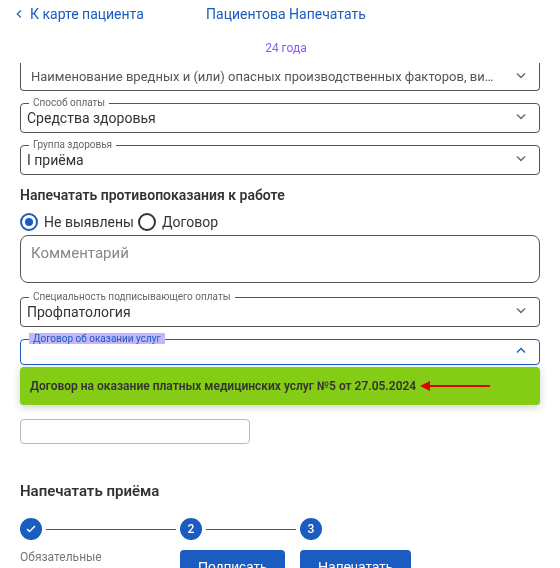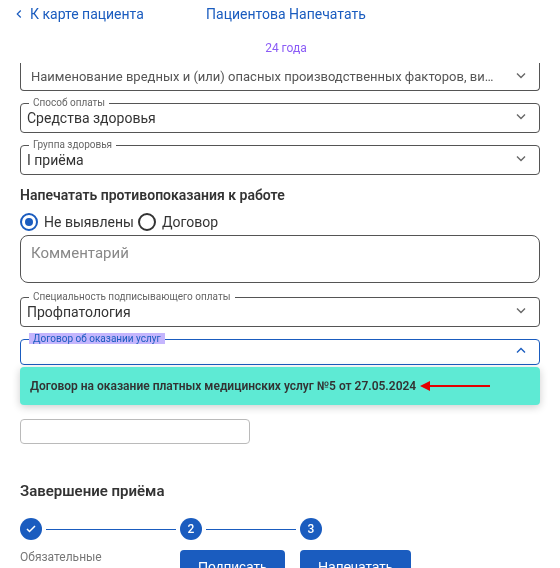--- a/index.html
+++ b/index.html
@@ -29,21 +29,21 @@
 .radio-circle { width: 18px; height: 18px; border: 2px solid #1a5cbf; border-radius: 50%; display: flex; align-items: center; justify-content: center; }
 .radio-circle.unchecked { border-color: #333; }
 .radio-circle .dot { width: 8px; height: 8px; background: #1a5cbf; border-radius: 50%; }
 
 .textarea { border: 1px solid #555; border-radius: 8px; padding: 8px 10px; min-height: 48px; font-size: 15px; color: #888; margin-bottom: 14px; }
 
 .dropdown-open { position: relative; margin-bottom: 14px; }
 .dropdown-header { border: 1px solid #1a5cbf; border-radius: 4px; padding: 12px 10px 8px; position: relative; }
 .dropdown-label { position: absolute; top: -7px; left: 8px; background: #c4b5fd; padding: 0 4px; font-size: 10px; color: #1a5cbf; }
 .dropdown-chevron { position: absolute; right: 10px; top: 50%; transform: translateY(-50%); }
-.dropdown-list { background: #5eead4; border-radius: 4px; box-shadow: 0 2px 8px rgba(0,0,0,0.2); padding: 12px 10px; margin-top: 2px; position: relative; }
+.dropdown-list { background: #84cc16; border-radius: 4px; box-shadow: 0 2px 8px rgba(0,0,0,0.2); padding: 12px 10px; margin-top: 2px; position: relative; }
 .dropdown-item { font-size: 12px; font-weight: 600; }
 .arrow-annotation { position: absolute; right: 50px; top: 50%; transform: translateY(-50%); display: flex; align-items: center; }
 .arrow-line { width: 60px; height: 2px; background: #e30000; }
 .arrow-head { width: 0; height: 0; border-top: 5px solid transparent; border-bottom: 5px solid transparent; border-right: 10px solid #e30000; }
 
 .partial-field { border: 1px solid #555; border-radius: 4px; padding: 4px 10px; width: 230px; margin-bottom: 24px; font-size: 13px; color: #555; opacity: 0.4; }
 
 .completion { padding: 14px 0; }
 .completion-title { font-size: 15px; font-weight: 600; margin-bottom: 18px; }
 .steps { display: flex; align-items: flex-start; gap: 0; }
@@ -150,21 +150,21 @@
       <div class="arrow-annotation">
         <div class="arrow-head"></div>
           <div class="arrow-line"></div>
       </div>
     </div>
   </div>
 
   <div class="partial-field">&nbsp;</div>
 
   <div class="completion">
-    <div class="completion-title">Завершение приёма</div>
+    <div class="completion-title">Напечатать приёма</div>
     <div class="steps">
       <div class="step">
         <div class="step-top">
           <div class="step-circle done">
             <svg width="12" height="12" viewBox="0 0 24 24" fill="none" stroke="#fff" stroke-width="3">
                 <polyline points="20 6 9 17 4 12"></polyline>
               </svg>
           </div>
           <div class="step-connector"></div>
         </div>

